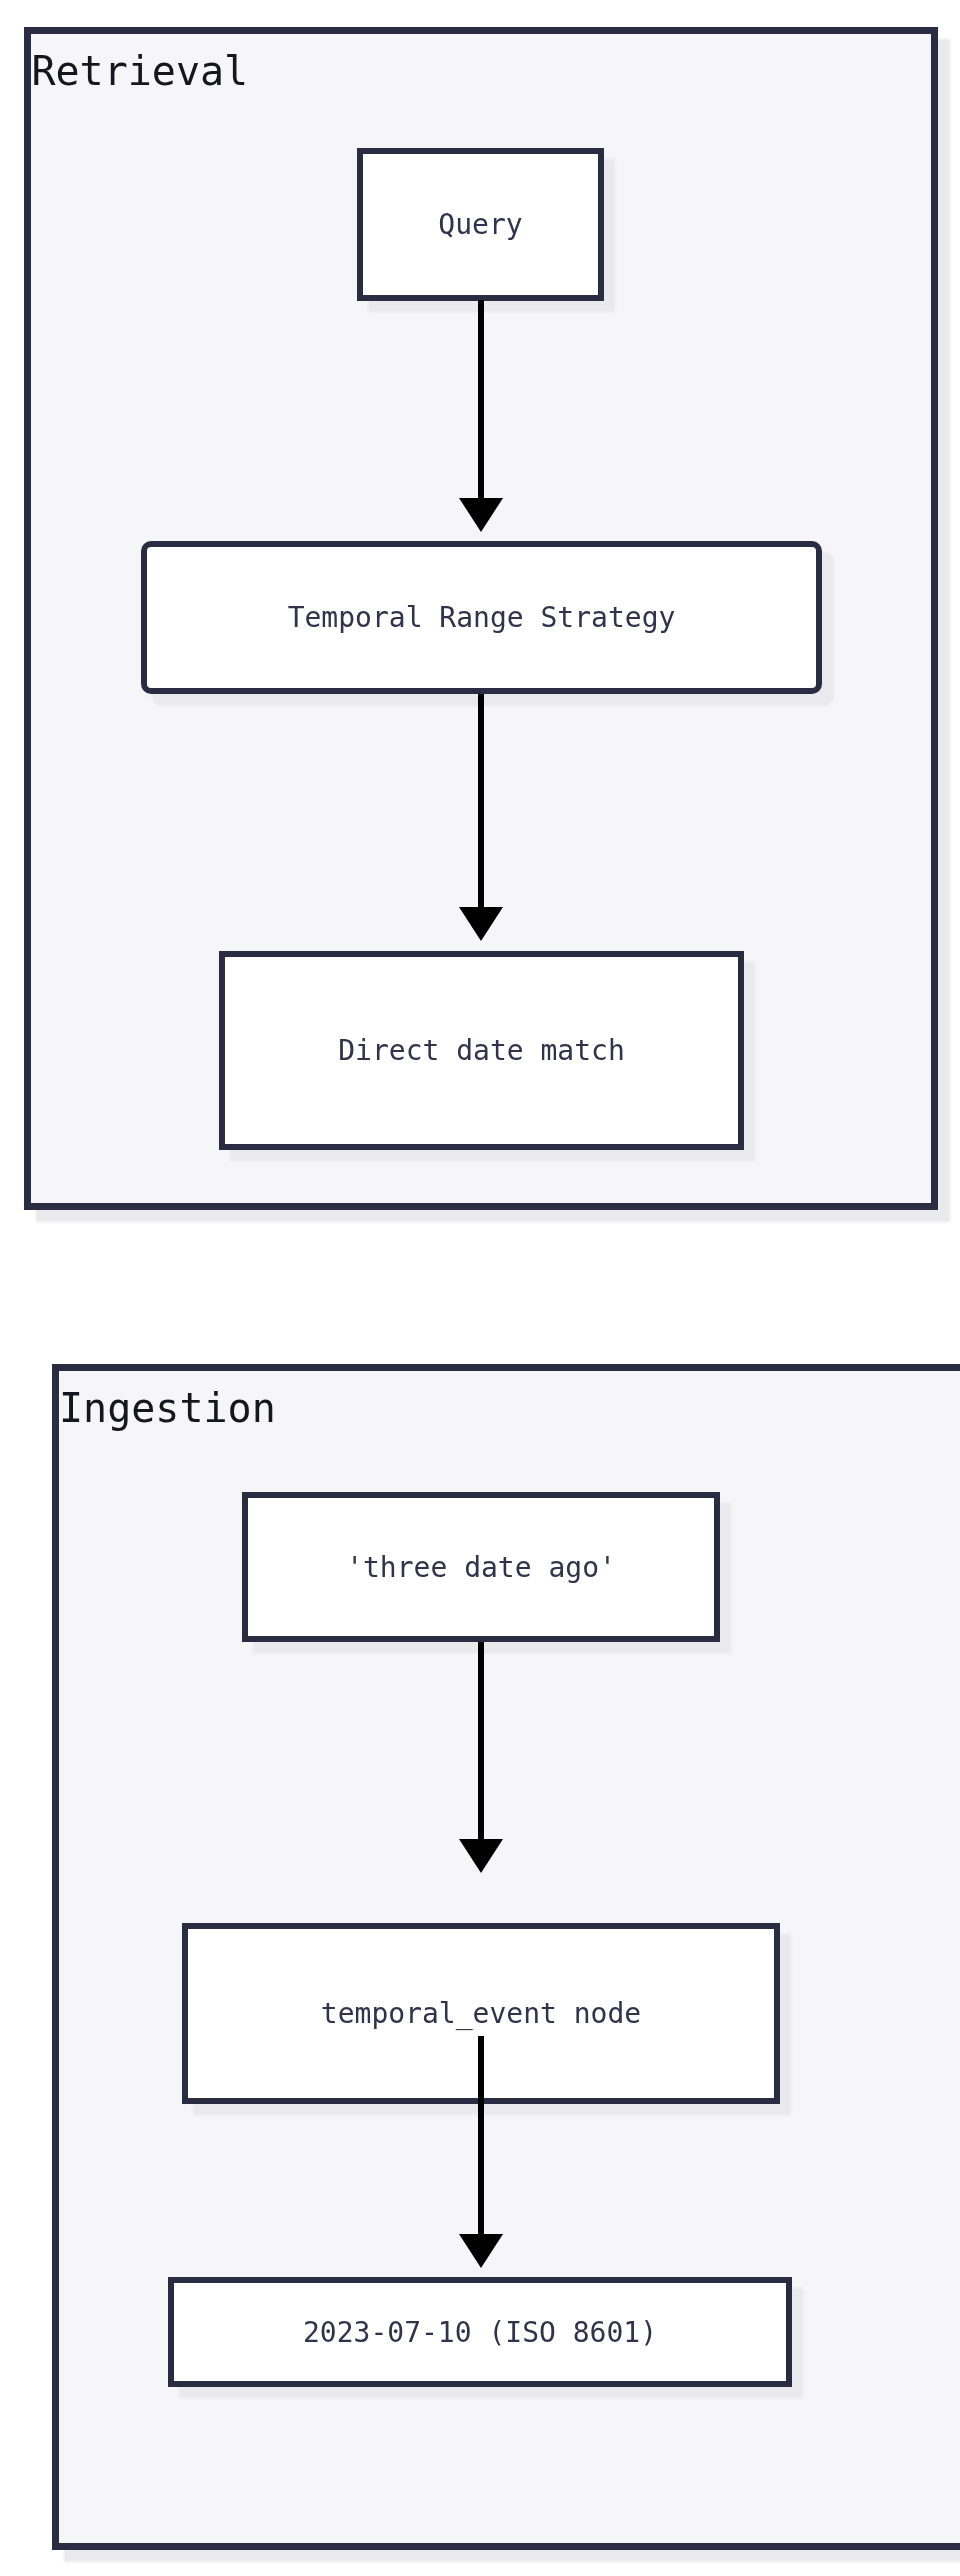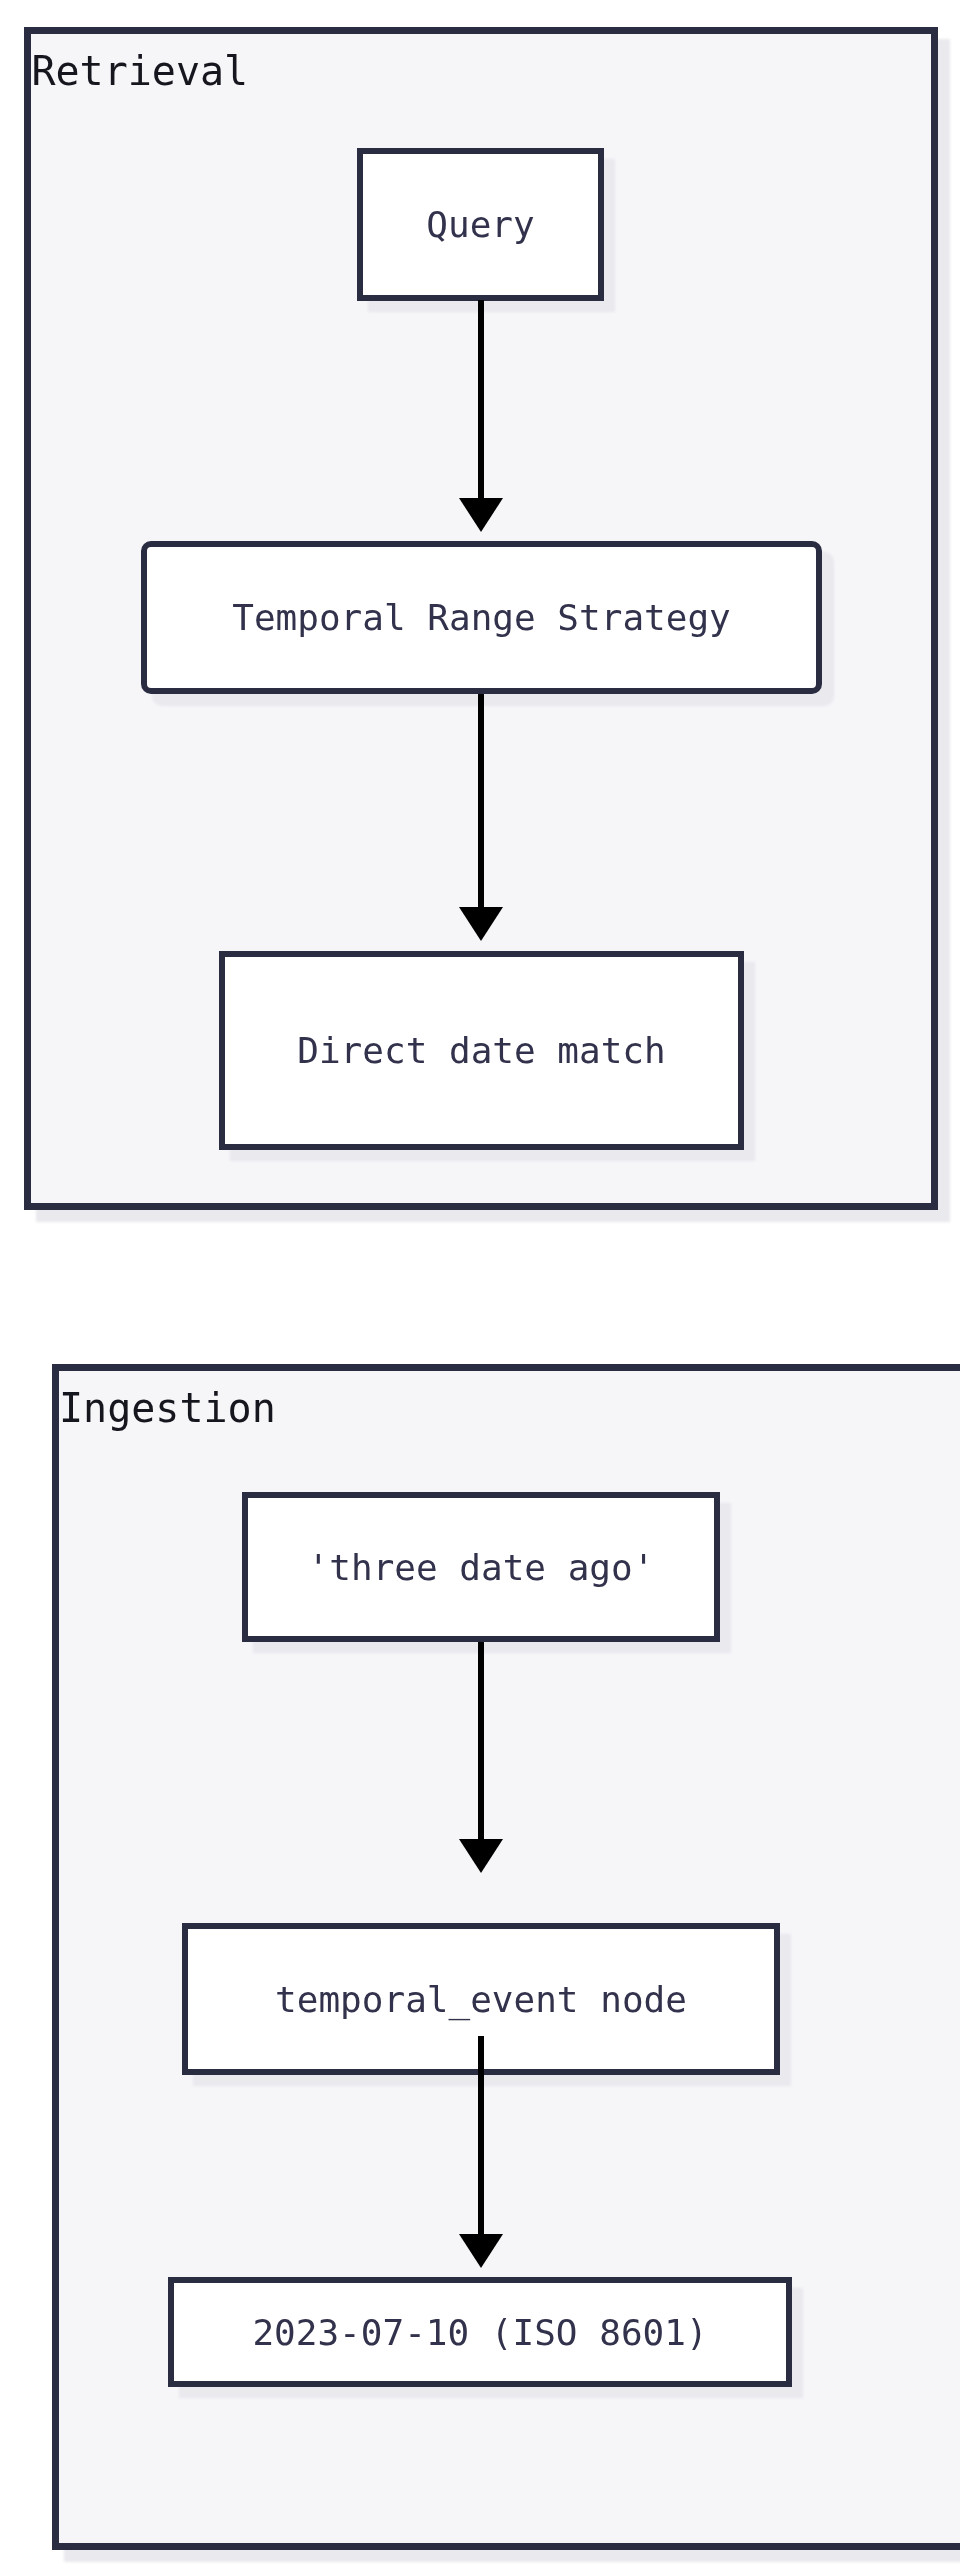--- a/index.html
+++ b/index.html
@@ -34,29 +34,29 @@
   }
   .node {
     position: absolute;
     box-sizing: border-box;
     background: var(--node-fill, #ffffff);
     border: 6.1px solid var(--stroke, #2a2d42);
     box-shadow: 11.3px 11.3px 2.6px var(--shadow, #e9e9ee);
     display: flex;
     align-items: center;
     justify-content: center;
-    font-size: 36px;
+    font-size: 28px;
     color: var(--node-text, #32324c);
     white-space: nowrap;
   }
   .node-query          { left: 357px; top: 148px;  width: 247px; height: 153px; }
   .node-strategy       { left: 141px; top: 541px;  width: 681px; height: 153px; border-radius: 10px; }
   .node-direct-match   { left: 219px; top: 951px; width: 525px; height: 199px; }
   .node-phrase         { left: 242px; top: 1492px; width: 478px; height: 150px; }
-  .node-temporal-event { left: 182px; top: 1923px; width: 598px; height: 152px; }
+  .node-temporal-event { left: 182px; top: 1923px; width: 598px; height: 181px; }
   .node-iso-date       { left: 168px; top: 2277px; width: 624px; height: 110px; }
 
   .edge-line {
     position: absolute;
     left: 478px;
     width: 6.1px;
     background: var(--arrow, #000000);
   }
   .edge-line-1 { top: 300px;  height: 201px; }
   .edge-line-2 { top: 694px;  height: 216px; }

